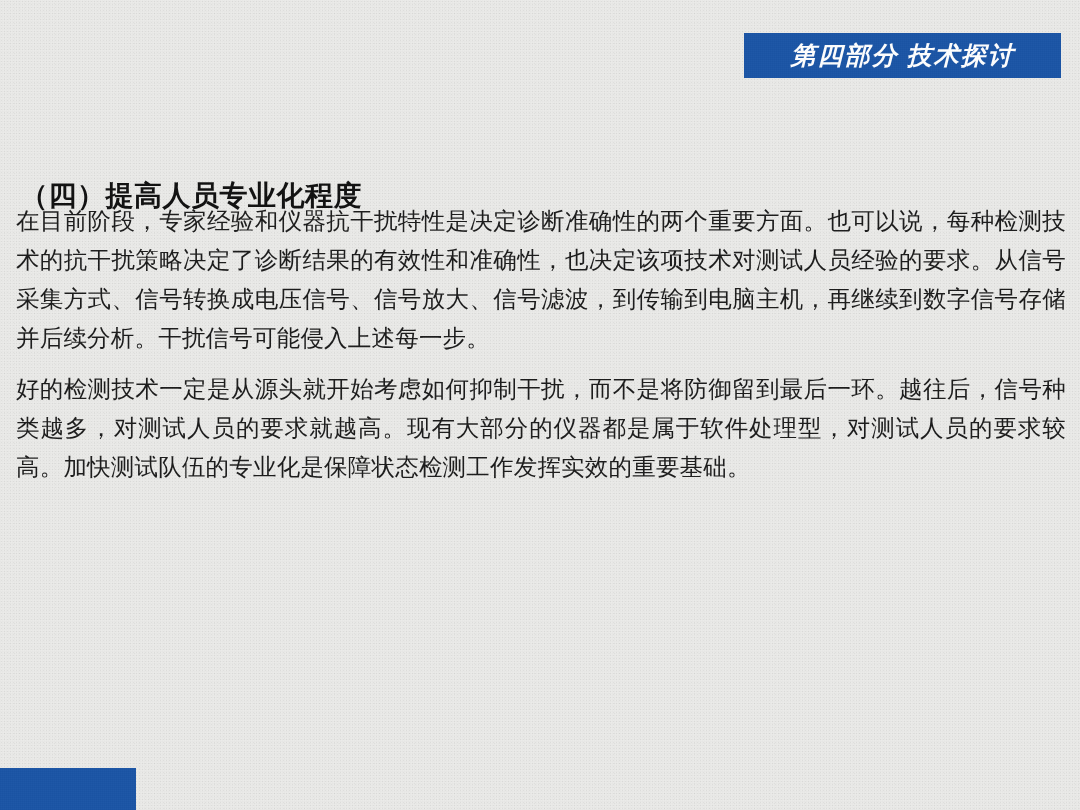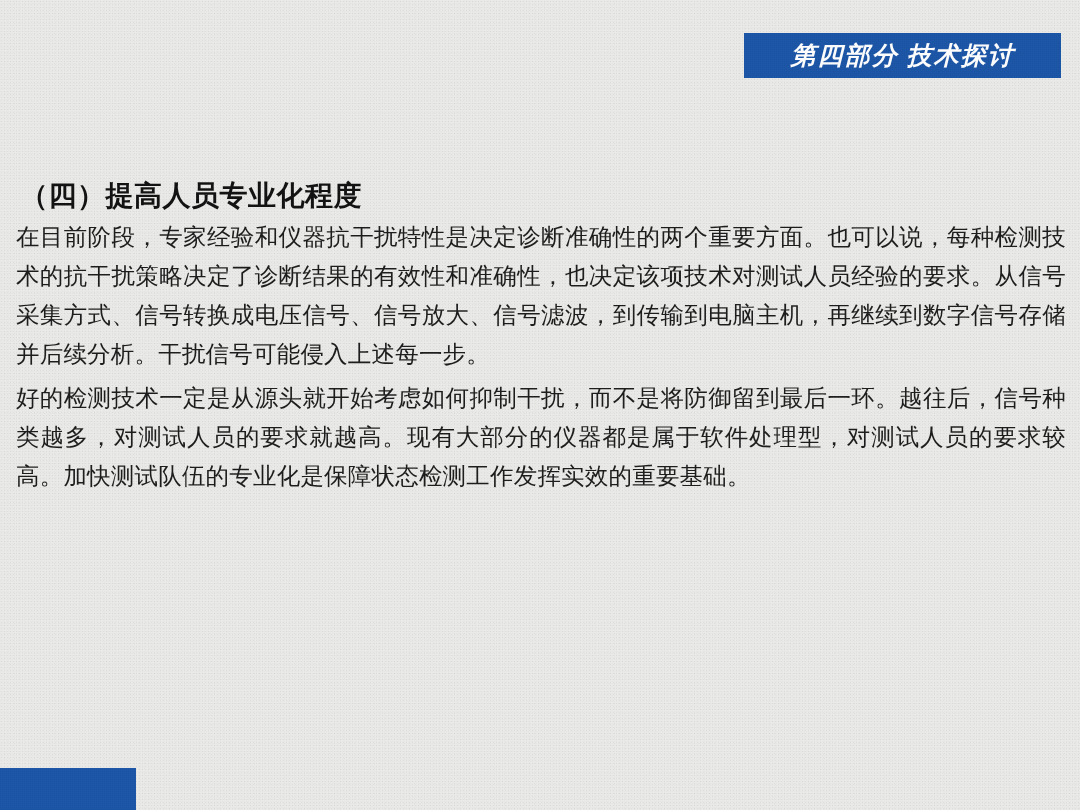--- a/index.html
+++ b/index.html
@@ -55,34 +55,34 @@
     left: 20px;
     font-size: 28px;
     font-weight: bold;
     color: #111111;
     letter-spacing: 0.5px;
     white-space: nowrap;
   }
   
   .body-text {
     position: absolute;
-    top: 218px;
+    top: 202px;
     left: 16px;
     width: 1050px;
     color: #1c1c1c;
     font-size: 23.5px;
     line-height: 39px;
     text-align: justify;
     letter-spacing: 0.2px;
   }
   .body-text p {
     margin: 0;
   }
   .body-text p + p {
-    margin-top: 5px;
+    margin-top: 12px;
   }
   
   .bottom-bar {
     position: absolute;
     left: 0;
     top: 768px;
     width: 136px;
     height: 42px;
     background: #1b55a6;
   }

